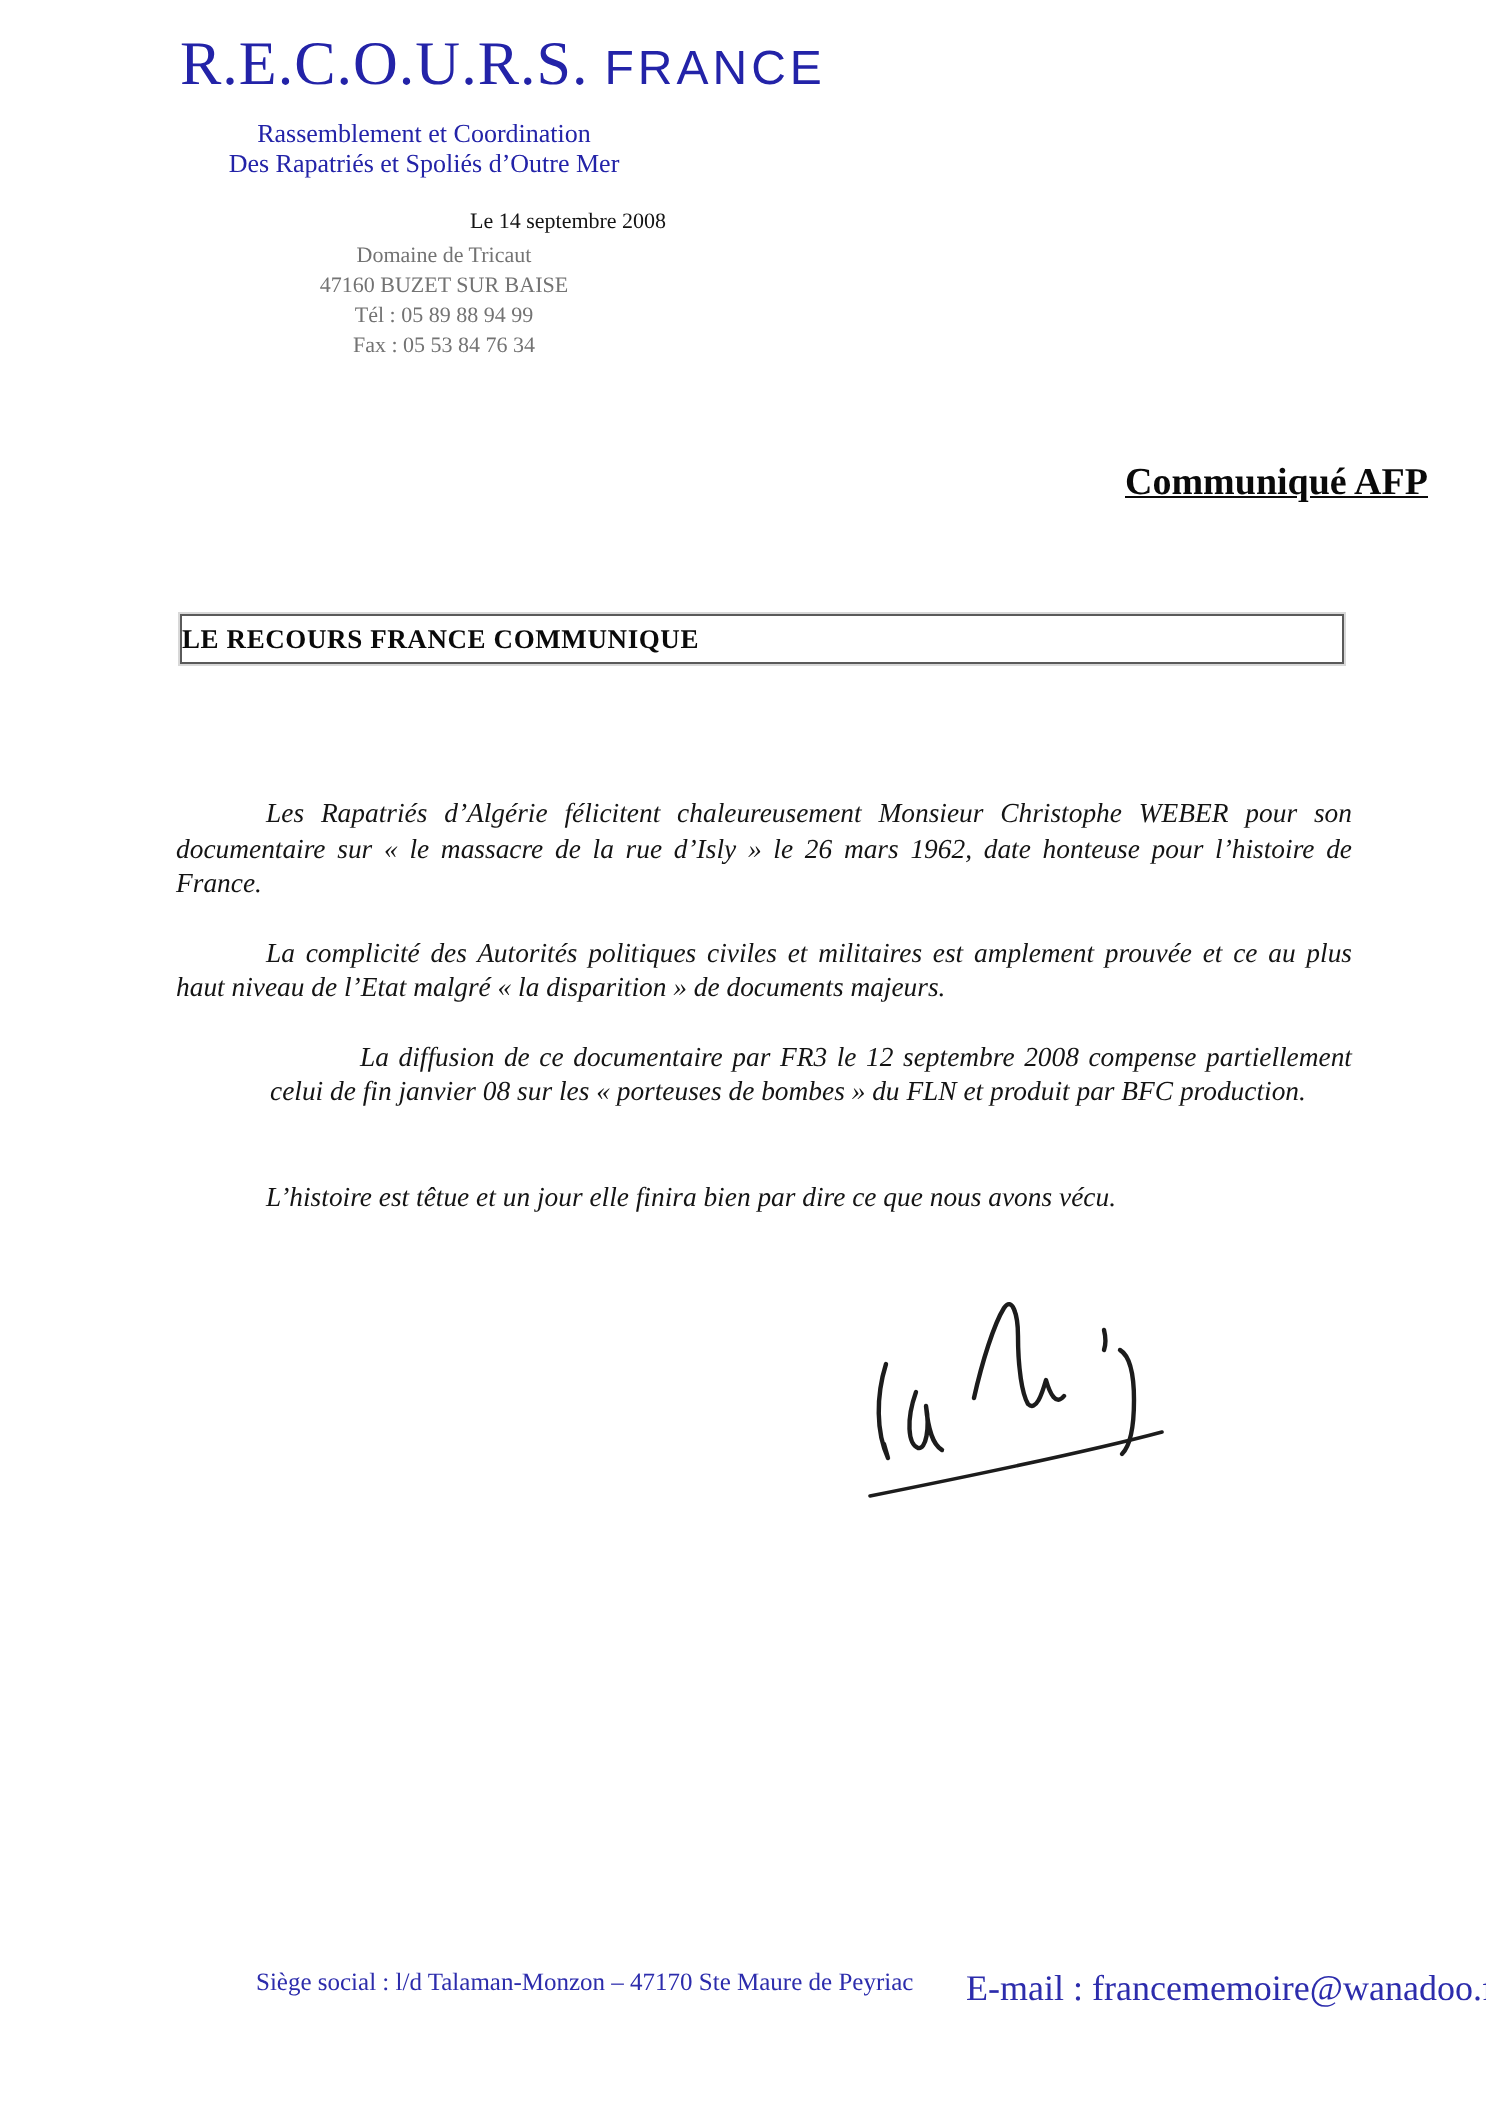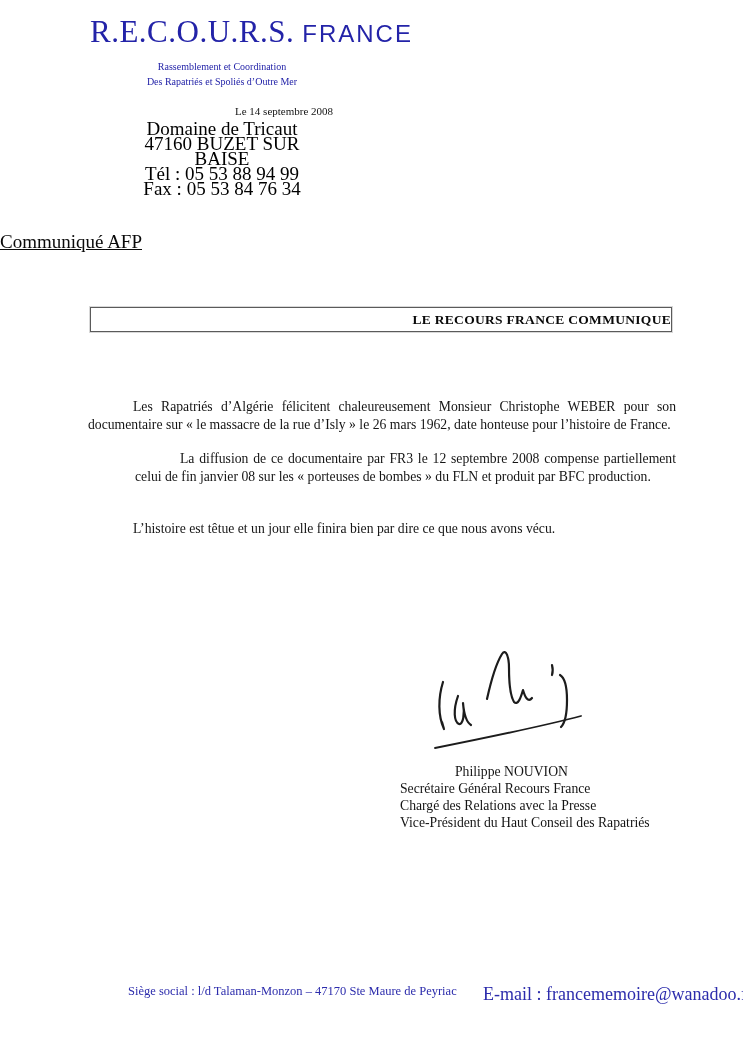--- a/index.html
+++ b/index.html
@@ -16,57 +16,57 @@
   .org-title {
     position: absolute; left: 90px; top: 14px;
     color: #2323a8; white-space: nowrap;
   }
   .org-acronym { font-size: 31px; letter-spacing: 0.5px; }
   .org-country {
     font-family: "Liberation Sans", sans-serif;
     font-size: 24px; letter-spacing: 2px; margin-left: 8px;
   }
   .org-subtitle {
-    position: absolute; left: 122px; top: 60px; width: 200px;
+    position: absolute; left: 112px; top: 60px; width: 200px;
     text-align: center; color: #2323a8;
-    font-size: 10px; line-height: 14.5px;
+    font-size: 13px; line-height: 14.5px;
   }
   
   .letter-date {
     position: absolute; left: 235px; top: 105px;
     font-size: 11px; color: #141414;
   }
   .sender-address {
     position: absolute; left: 122px; top: 121px; width: 200px;
-    text-align: center; color: #000000;
-    font-size: 19px; line-height: 15px;
+    text-align: center; color: #737373;
+    font-size: 11px; line-height: 15px;
   }
   
   .doc-title {
     position: absolute; left: 0; top: 231px; width: 714px;
-    text-align: left;
-    font-size: 19px; font-weight: normal; text-decoration: underline;
+    text-align: right;
+    font-size: 19px; font-weight: bold; text-decoration: underline;
     color: #0a0a0a;
   }
   
   .boxed-heading {
     position: absolute; left: 90px; top: 307px; width: 580px; height: 23px;
     border: 1px solid #5a5a5a;
     box-shadow: 0 0 0 1px #d8d8d8;
-    text-align: right; line-height: 23px;
+    text-align: left; line-height: 23px;
     font-size: 13.5px; font-weight: bold; letter-spacing: 0.3px;
     color: #0a0a0a; background: #ffffff;
   }
   
   .body-text {
     position: absolute; left: 88px; top: 398px; width: 588px;
     font-size: 13.7px; line-height: 17.5px;
     text-align: justify; color: #141414;
   }
-  .body-text p { margin: 0 0 17px 0; text-indent: 45px; }
+  .body-text p { margin: 0 0 17px 0; text-indent: 45px; font-style: italic; }
   .body-text p.gap-large { margin-bottom: 35px; margin-left: 47px; }
   
   .signature-svg { position: absolute; left: 415px; top: 636px; }
   .signature-block {
     position: absolute; left: 400px; top: 763px;
     font-size: 13.7px; line-height: 17px; color: #141414;
     white-space: nowrap;
   }
   .signer-name { padding-left: 55px; }
   
@@ -89,46 +89,41 @@
   </div>
   <div class="org-subtitle">
     <div>Rassemblement et Coordination</div>
     <div>Des Rapatriés et Spoliés d’Outre Mer</div>
   </div>
 
   <div class="letter-date">Le 14 septembre 2008</div>
   <div class="sender-address">
     <div>Domaine de Tricaut</div>
     <div>47160 BUZET SUR BAISE</div>
-    <div>Tél : 05 53 88 94 99</div>
+    <div>Tél : 05 89 88 94 99</div>
     <div>Fax : 05 53 84 76 34</div>
   </div>
 
   <div class="doc-title">Communiqué AFP</div>
 
   <div class="boxed-heading">LE RECOURS FRANCE COMMUNIQUE</div>
 
   <div class="body-text">
     <p>Les Rapatriés d’Algérie félicitent chaleureusement Monsieur Christophe WEBER pour son documentaire sur «  le massacre de la rue d’Isly » le 26 mars 1962, date honteuse pour l’histoire de France.</p>
+    <p>La complicité des Autorités politiques civiles et militaires est amplement prouvée et ce au plus haut niveau de l’Etat malgré « la disparition » de documents majeurs.</p>
     <p class="gap-large">La diffusion de ce documentaire par FR3 le 12 septembre 2008 compense partiellement celui de fin janvier 08 sur les « porteuses de bombes » du FLN et produit par  BFC production.</p>
     <p>L’histoire est têtue et un jour elle finira bien par dire ce que nous avons vécu.</p>
   </div>
 
   <svg class="signature-svg" width="190" height="118" viewBox="0 0 190 118" fill="none" stroke="#1c1c1c" stroke-width="2.2" stroke-linecap="round" stroke-linejoin="round">
     <path d="M 28 46 C 23 62, 23 80, 29 93 L 27 86"></path>
     <path d="M 43 60 C 38 74, 39 86, 44 88 C 48 89, 50 78, 48 67 C 49 78, 51 86, 56 89"></path>
     <path d="M 72 63 C 76 45, 82 26, 87 18 C 91 12, 94 21, 94 32 C 94 48, 96 61, 99 66 C 103 70, 106 61, 108 54 C 110 61, 113 67, 117 62"></path>
     <path d="M 137 29 C 138 33, 138 36, 137 39"></path>
     <path d="M 145 39 C 150 42, 152 52, 152 64 C 152 77, 150 87, 146 91"></path>
     <path d="M 20 112 C 60 104, 125 91, 166 80" stroke-width="1.8"></path>
   </svg>
 
-  <div class="signature-block">
-    <div class="signer-name">Philippe NOUVION</div>
-    <div>Secrétaire Général Recours France</div>
-    <div>Chargé des Relations avec la Presse</div>
-    <div>Vice-Président du Haut Conseil des Rapatriés</div>
-  </div>
 
   <div class="footer-address">Siège social : l/d Talaman-Monzon – 47170 Ste Maure de Peyriac</div>
   <div class="footer-email">E-mail : francememoire@wanadoo.fr</div>
 
 </div>
 
 </body></html>

